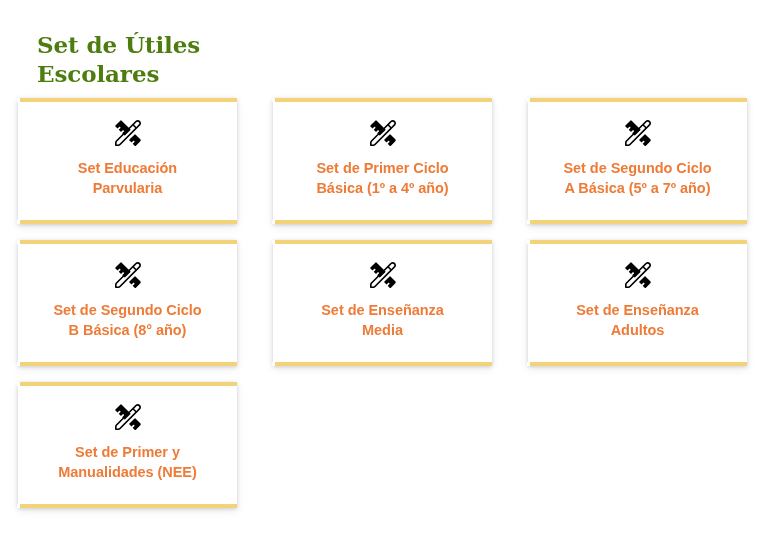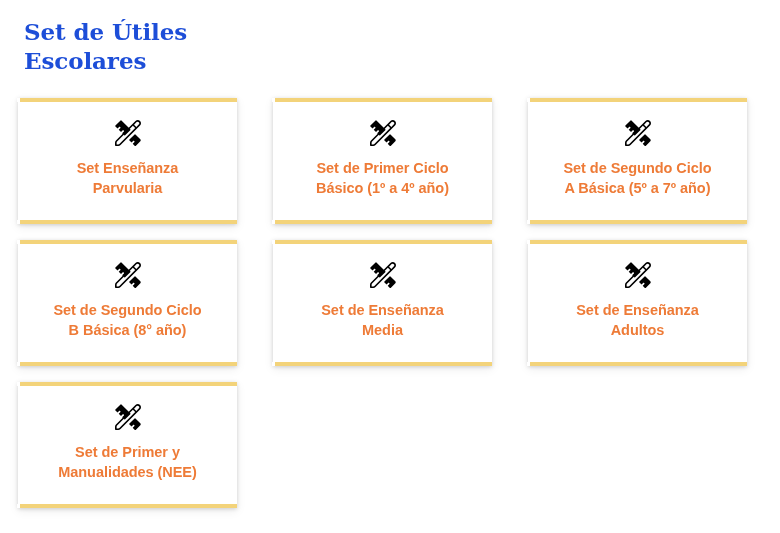--- a/index.html
+++ b/index.html
@@ -22,26 +22,26 @@
     position: relative;
     box-sizing: border-box;
   }
 
   
   .page-title {
     position: absolute;
     left: 20px;
     top: 13px;
     width: 420px;
-    margin: 4px;
+    margin: 17px;
     font-family: "DejaVu Serif", "Liberation Serif", serif;
     font-weight: bold;
     font-size: 23px;
     line-height: 1.28;
-    color: #1d4ed8;
+    color: #4d7c0f;
     letter-spacing: -0.1px;
     white-space: pre-line;
   }
 
   
   .card-grid {
     position: absolute;
     left: 18px;
     top: 98px;
     width: 744px;
@@ -115,33 +115,33 @@
   <div class="card-grid">
 
   <div class="card">
         <span class="card-icon">
           <svg viewBox="0 0 512 512" aria-hidden="true">
             <path fill="currentColor" d="M109.5 8.5 8.5 109.5a12 12 0 0 0 0 17l42 42 34.5-34.5a8 8 0 0 1 11.3 0l11.3 11.3a8 8 0 0 1 0 11.3L73.2 191l45.3 45.3 34.5-34.5a8 8 0 0 1 11.3 0l11.3 11.3a8 8 0 0 1 0 11.3L141 259l42 42a12 12 0 0 0 17 0l101-101a12 12 0 0 0 0-17L126.5 8.5a12 12 0 0 0-17 0z"></path>
             <path fill="currentColor" d="M503.5 385.5 402.5 284.5a12 12 0 0 0-17 0L284.5 385.5a12 12 0 0 0 0 17l42 42 34.5-34.5a8 8 0 0 1 11.3 0l11.3 11.3a8 8 0 0 1 0 11.3L349 468l42 42a12 12 0 0 0 17 0l95.5-95.5a12 12 0 0 0 0-17z"></path>
             <path fill="currentColor" d="M493.3 18.7c-24.9-24.9-65.3-24.9-90.2 0L18.7 403.1A64 64 0 0 0 0 448.4V496a16 16 0 0 0 16 16h47.6a64 64 0 0 0 45.3-18.7L493.3 108.9c24.9-24.9 24.9-65.3 0-90.2zM86.2 470.6a32 32 0 0 1-22.6 9.4H32v-31.6a32 32 0 0 1 9.4-22.6L352.6 114.6l44.8 44.8L86.2 470.6zm384.5-384.5-50.7 50.7-44.8-44.8 50.7-50.7a31.9 31.9 0 0 1 44.8 44.8z"></path>
           </svg>
         </span>
-        <p class="card-label">Set Enseñanza
+        <p class="card-label">Set Educación
 Parvularia</p>
       </div>
       <div class="card">
         <span class="card-icon">
           <svg viewBox="0 0 512 512" aria-hidden="true">
             <path fill="currentColor" d="M109.5 8.5 8.5 109.5a12 12 0 0 0 0 17l42 42 34.5-34.5a8 8 0 0 1 11.3 0l11.3 11.3a8 8 0 0 1 0 11.3L73.2 191l45.3 45.3 34.5-34.5a8 8 0 0 1 11.3 0l11.3 11.3a8 8 0 0 1 0 11.3L141 259l42 42a12 12 0 0 0 17 0l101-101a12 12 0 0 0 0-17L126.5 8.5a12 12 0 0 0-17 0z"></path>
             <path fill="currentColor" d="M503.5 385.5 402.5 284.5a12 12 0 0 0-17 0L284.5 385.5a12 12 0 0 0 0 17l42 42 34.5-34.5a8 8 0 0 1 11.3 0l11.3 11.3a8 8 0 0 1 0 11.3L349 468l42 42a12 12 0 0 0 17 0l95.5-95.5a12 12 0 0 0 0-17z"></path>
             <path fill="currentColor" d="M493.3 18.7c-24.9-24.9-65.3-24.9-90.2 0L18.7 403.1A64 64 0 0 0 0 448.4V496a16 16 0 0 0 16 16h47.6a64 64 0 0 0 45.3-18.7L493.3 108.9c24.9-24.9 24.9-65.3 0-90.2zM86.2 470.6a32 32 0 0 1-22.6 9.4H32v-31.6a32 32 0 0 1 9.4-22.6L352.6 114.6l44.8 44.8L86.2 470.6zm384.5-384.5-50.7 50.7-44.8-44.8 50.7-50.7a31.9 31.9 0 0 1 44.8 44.8z"></path>
           </svg>
         </span>
         <p class="card-label">Set de Primer Ciclo
-Básico (1º a 4º año)</p>
+Básica (1º a 4º año)</p>
       </div>
       <div class="card">
         <span class="card-icon">
           <svg viewBox="0 0 512 512" aria-hidden="true">
             <path fill="currentColor" d="M109.5 8.5 8.5 109.5a12 12 0 0 0 0 17l42 42 34.5-34.5a8 8 0 0 1 11.3 0l11.3 11.3a8 8 0 0 1 0 11.3L73.2 191l45.3 45.3 34.5-34.5a8 8 0 0 1 11.3 0l11.3 11.3a8 8 0 0 1 0 11.3L141 259l42 42a12 12 0 0 0 17 0l101-101a12 12 0 0 0 0-17L126.5 8.5a12 12 0 0 0-17 0z"></path>
             <path fill="currentColor" d="M503.5 385.5 402.5 284.5a12 12 0 0 0-17 0L284.5 385.5a12 12 0 0 0 0 17l42 42 34.5-34.5a8 8 0 0 1 11.3 0l11.3 11.3a8 8 0 0 1 0 11.3L349 468l42 42a12 12 0 0 0 17 0l95.5-95.5a12 12 0 0 0 0-17z"></path>
             <path fill="currentColor" d="M493.3 18.7c-24.9-24.9-65.3-24.9-90.2 0L18.7 403.1A64 64 0 0 0 0 448.4V496a16 16 0 0 0 16 16h47.6a64 64 0 0 0 45.3-18.7L493.3 108.9c24.9-24.9 24.9-65.3 0-90.2zM86.2 470.6a32 32 0 0 1-22.6 9.4H32v-31.6a32 32 0 0 1 9.4-22.6L352.6 114.6l44.8 44.8L86.2 470.6zm384.5-384.5-50.7 50.7-44.8-44.8 50.7-50.7a31.9 31.9 0 0 1 44.8 44.8z"></path>
           </svg>
         </span>
         <p class="card-label">Set de Segundo Ciclo

